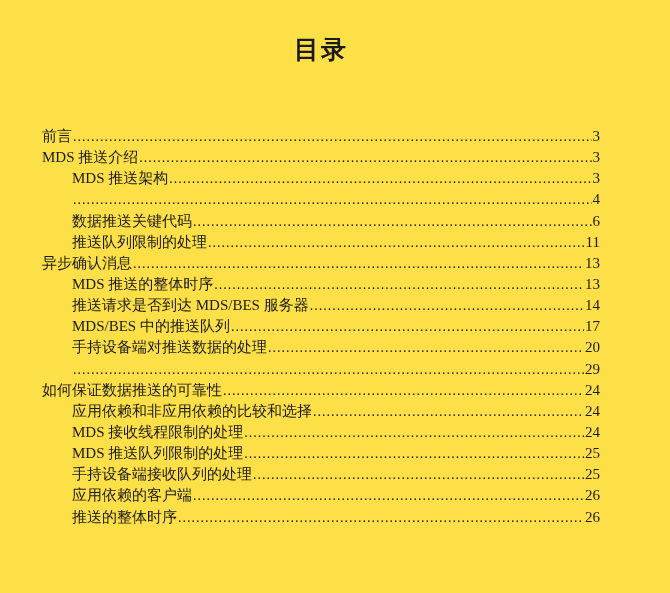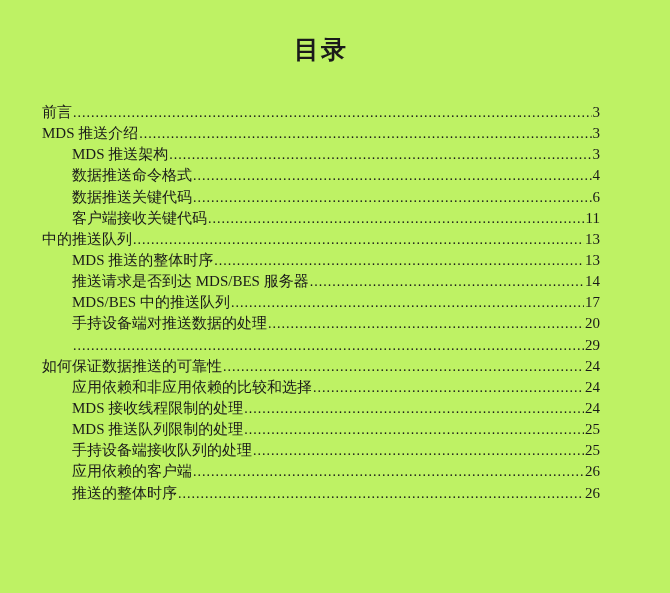--- a/index.html
+++ b/index.html
@@ -4,38 +4,38 @@
 <style>
   html, body {
     margin: 0;
     padding: 0;
     background: #ffffff;
   }
   .page {
     position: relative;
     width: 670px;
     height: 593px;
-    background: #bef264;
+    background: #fde047;
     color: #1a1a1a;
     font-family: "Liberation Serif", "DejaVu Serif", serif;
     overflow: hidden;
   }
   .doc-title {
     position: absolute;
     top: 33px;
     left: 42px;
     right: 70px;
     text-align: center;
     font-size: 25px;
     font-weight: bold;
     letter-spacing: 2px;
   }
   .toc {
     position: absolute;
-    top: 102px;
+    top: 126px;
     left: 42px;
     right: 70px;
   }
   .row {
     display: flex;
     align-items: baseline;
     height: 21.15px;
     line-height: 21.15px;
     font-size: 15px;
     white-space: nowrap;
@@ -75,40 +75,39 @@
       <span class="p">3</span>
     </div>
 
     <div class="row lvl2">
       <span class="t">MDS 推送架构</span>
       <span class="dots"></span>
       <span class="p">3</span>
     </div>
 
     <div class="row lvl2">
-      <span class="t">数据推送命令格式</span>
       <span class="dots"></span>
       <span class="p">4</span>
     </div>
 
     <div class="row lvl2">
       <span class="t">数据推送关键代码</span>
       <span class="dots"></span>
       <span class="p">6</span>
     </div>
 
 
     <div class="row lvl2">
-      <span class="t">客户端接收关键代码</span>
+      <span class="t">推送队列限制的处理</span>
       <span class="dots"></span>
       <span class="p">11</span>
     </div>
 
     <div class="row lvl1">
-      <span class="t">中的推送队列</span>
+      <span class="t">异步确认消息</span>
       <span class="dots"></span>
       <span class="p">13</span>
     </div>
 
     <div class="row lvl2">
       <span class="t">MDS 推送的整体时序</span>
       <span class="dots"></span>
       <span class="p">13</span>
     </div>
 

